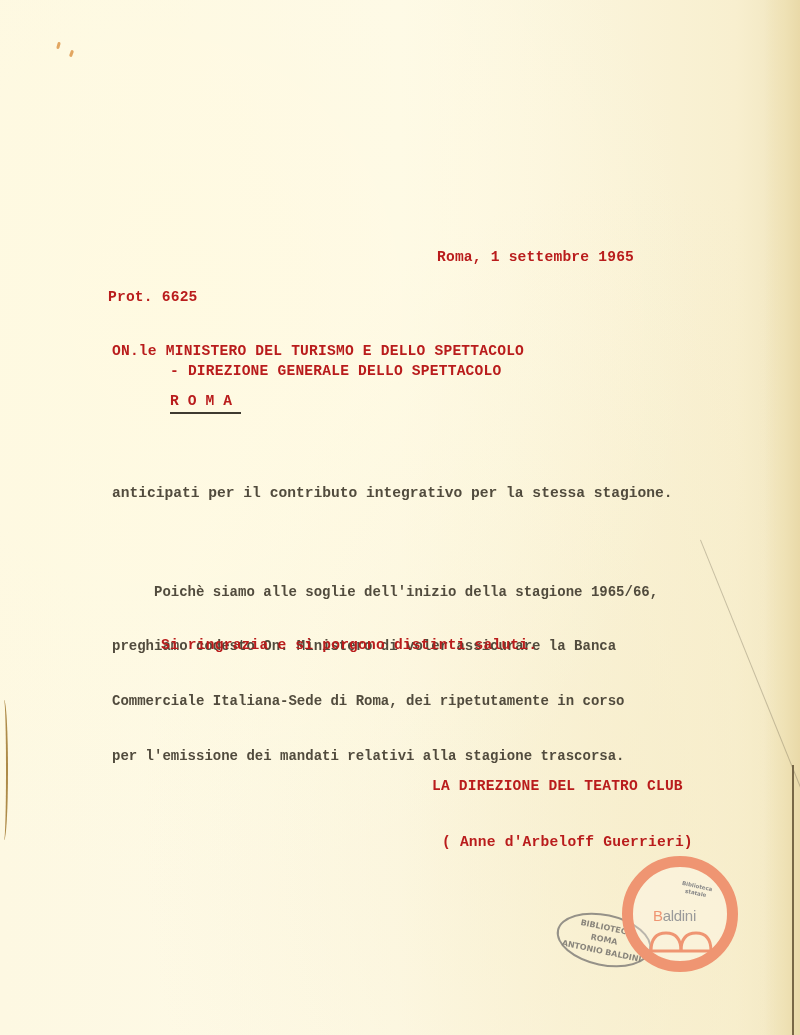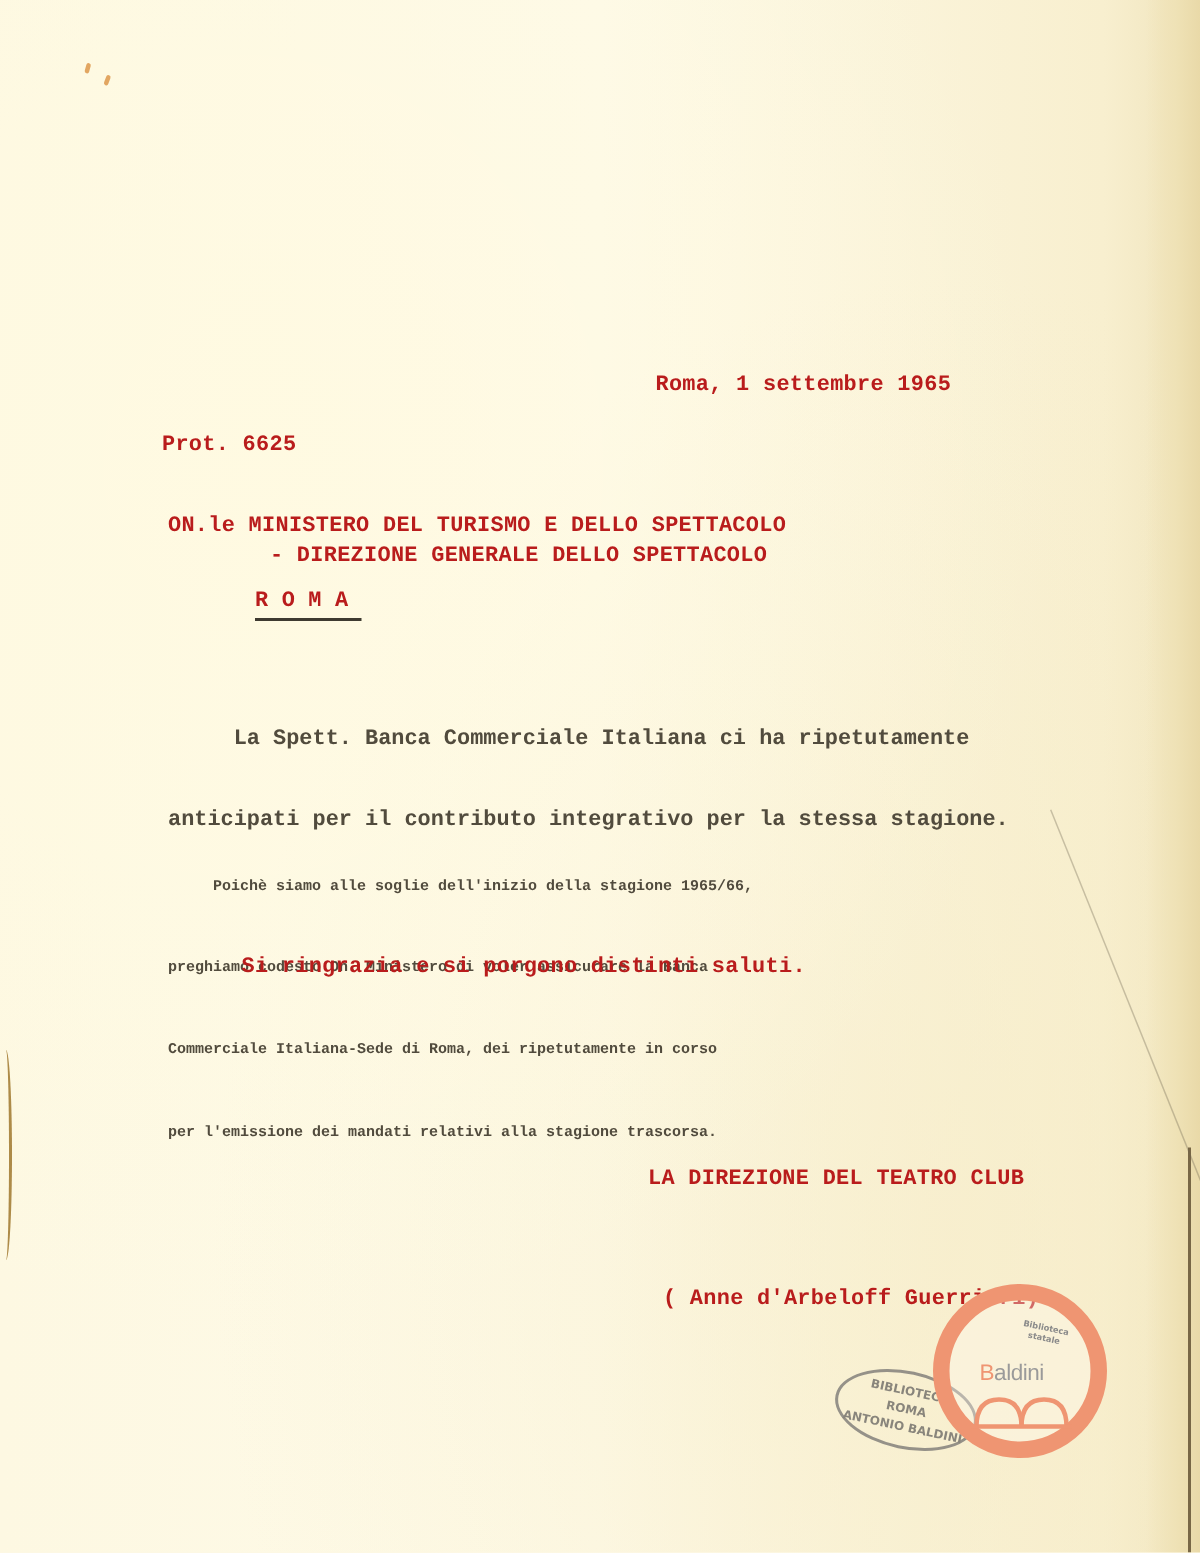--- a/index.html
+++ b/index.html
@@ -70,50 +70,50 @@
       white-space: pre;
       font-size: 14.6px;
       font-weight: bold;
       letter-spacing: 0.2px;
       color: #b91c1c;
       line-height: 19px;
     }
     .date { left: 437px; top: 248px; }
     .prot { left: 108px; top: 288px; text-align: center; }
     .addr1 { left: 112px; top: 342px; }
-    .addr2 { left: 180px; top: 362px; }
+    .addr2 { left: 170px; top: 362px; }
     .city {
       left: 170px; top: 392px;
       letter-spacing: 9px;
       border-bottom: 2px solid #3e3a30;
       padding-bottom: 1px;
     }
     .body-block {
       position: absolute;
       left: 112px;
       top: 447px;
       font-size: 14.6px;
       font-weight: bold;
       line-height: 18.3px;
       color: #514b3d;
       white-space: pre;
     }
     .para2 {
       position: absolute;
       left: 112px;
       top: 546px;
-      font-size: 10px;
+      font-size: 14px;
       font-weight: bold;
       line-height: 18.3px;
       color: #514b3d;
       white-space: pre;
     }
     .closing { left: 161px; top: 636px; }
     .sig-org { left: 432px; top: 777px; }
-    .sig-name { left: 442px; top: 833px; margin-top: 24px; }
+    .sig-name { left: 442px; top: 833px; }
 
     .archive-stamp {
       position: absolute;
       left: 556px; top: 914px;
       width: 96px; height: 52px;
       border: 2px solid #6c6a6a;
       border-radius: 50%;
       transform: rotate(12deg);
       opacity: 0.7;
       font-size: 8px;
@@ -174,21 +174,20 @@
 </div>
 
 <div class="text date">Roma, 1 settembre 1965</div>
 <div class="text prot">Prot. 6625</div>
 
 <div class="text addr1">ON.le MINISTERO DEL TURISMO E DELLO SPETTACOLO</div>
 <div class="text addr2">- DIREZIONE GENERALE DELLO SPETTACOLO</div>
 <div class="text city">ROMA</div>
 
 <div class="body-block">
-  <div>     La Spett. Banca Commerciale Italiana ci ha ripetutamente</div>
   <div>anticipati per il contributo integrativo per la stessa stagione.</div>
 </div>
 
 <div class="para2">
   <div>     Poichè siamo alle soglie dell'inizio della stagione 1965/66,</div>
   <div>preghiamo codesto On. Ministero di voler assicurare la Banca</div>
   <div>Commerciale Italiana-Sede di Roma, dei ripetutamente in corso</div>
   <div>per l'emissione dei mandati relativi alla stagione trascorsa.</div>
 </div>
 

